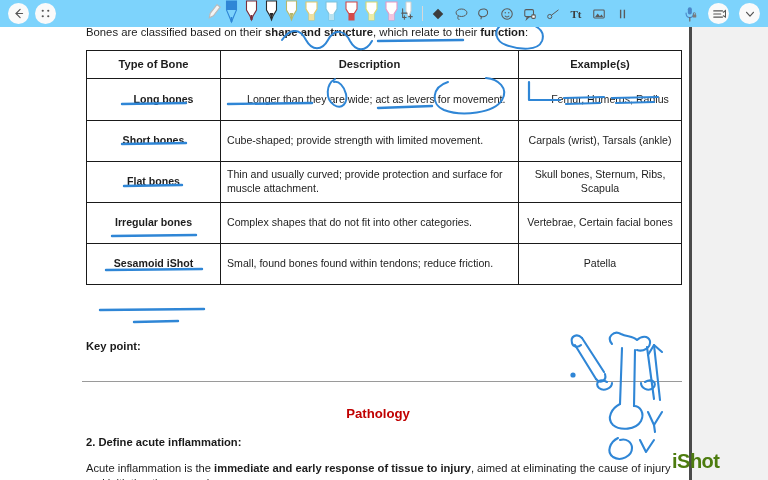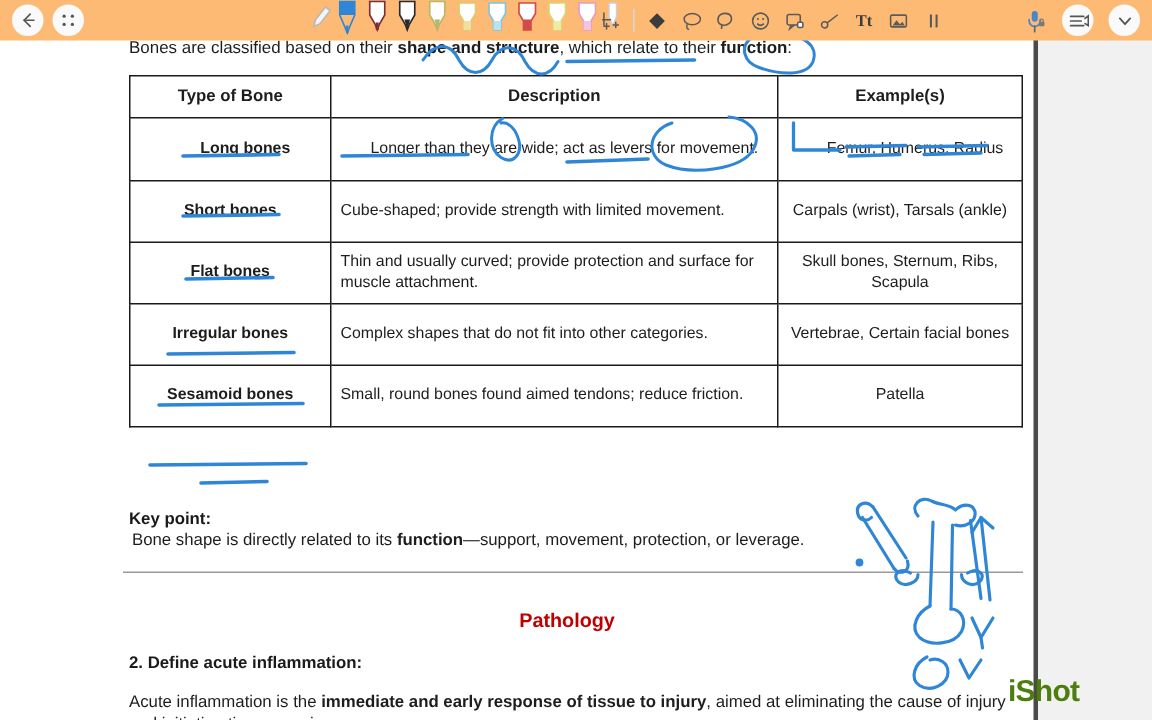--- a/index.html
+++ b/index.html
@@ -90,21 +90,21 @@
   
   .right-divider { position:absolute; left: 689px; top: 0; width: 3px; height: 480px; background:#4a4a4a; }
   .right-panel { position:absolute; left: 692px; top: 0; width: 76px; height: 480px; background:#f1f1f1; }
   .watermark {
     position: absolute; left: 672px; top: 450px;
     font-size: 20px; font-weight: bold; color: #4d7c0f;
     letter-spacing: -.5px; white-space: nowrap;
   }
 
   
-  .topbar { position:absolute; left:0; top:0; width:768px; height:27px; background:#fdba74; }
+  .topbar { position:absolute; left:0; top:0; width:768px; height:27px; background:#7dd3fc; }
   .tb-left { position:absolute; left:8px; top:3px; display:flex; gap:6px; align-items:center; }
   .circ-btn {
     width: 21px; height: 21px; border-radius: 50%;
     background: #fafafa;
     display:flex; align-items:center; justify-content:center;
     color:#555;
   }
   .pen-strip {
     position:absolute; left:205px; top:0; height:27px;
     display:flex; align-items:flex-start; gap:1px;
@@ -164,31 +164,28 @@
           <td class="type">Flat bones</td>
           <td class="desc">Thin and usually curved; provide protection and surface for muscle attachment.</td>
           <td class="ex">Skull bones, Sternum, Ribs, Scapula</td>
         </tr>
         <tr class="r4">
           <td class="type">Irregular bones</td>
           <td class="desc">Complex shapes that do not fit into other categories.</td>
           <td class="ex">Vertebrae, Certain facial bones</td>
         </tr>
         <tr class="r5">
-          <td class="type">Sesamoid bones</td>
-          <td class="desc">Small, round bones found aimed tendons; reduce friction.</td>
+          <td class="type">Sesamoid iShot</td>
+          <td class="desc">Small, found bones found within tendons; reduce friction.</td>
           <td class="ex">Patella</td>
         </tr>
       </tbody>
     </table>
 
     <div class="keypoint-label">Key point:</div>
-    <div class="keypoint-text">
-      <span>Bone shape is directly related to its </span><b>function</b><span>—support, movement, protection, or leverage.</span>
-    </div>
 
     <div class="hrule"></div>
 
     <div class="section-heading">Pathology</div>
 
     <div class="q2">2. Define acute inflammation:</div>
 
     <div class="body2">
       <span>Acute inflammation is the </span><b>immediate and early response of tissue to injury</b><span>, aimed at eliminating the cause of</span>
       <span>injury and initiating tissue repair.</span>

